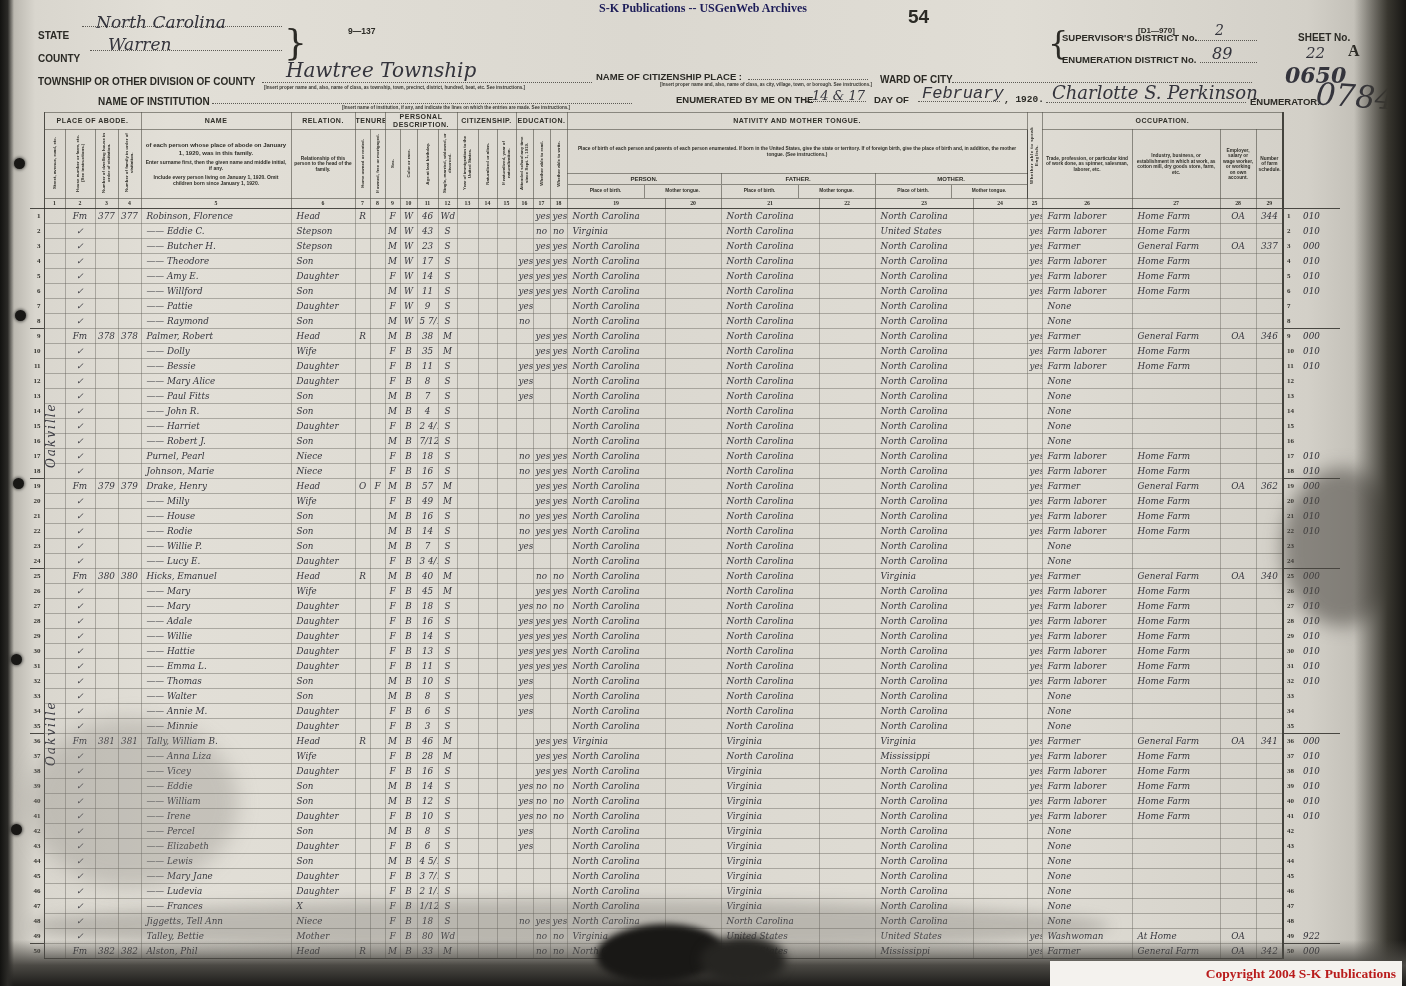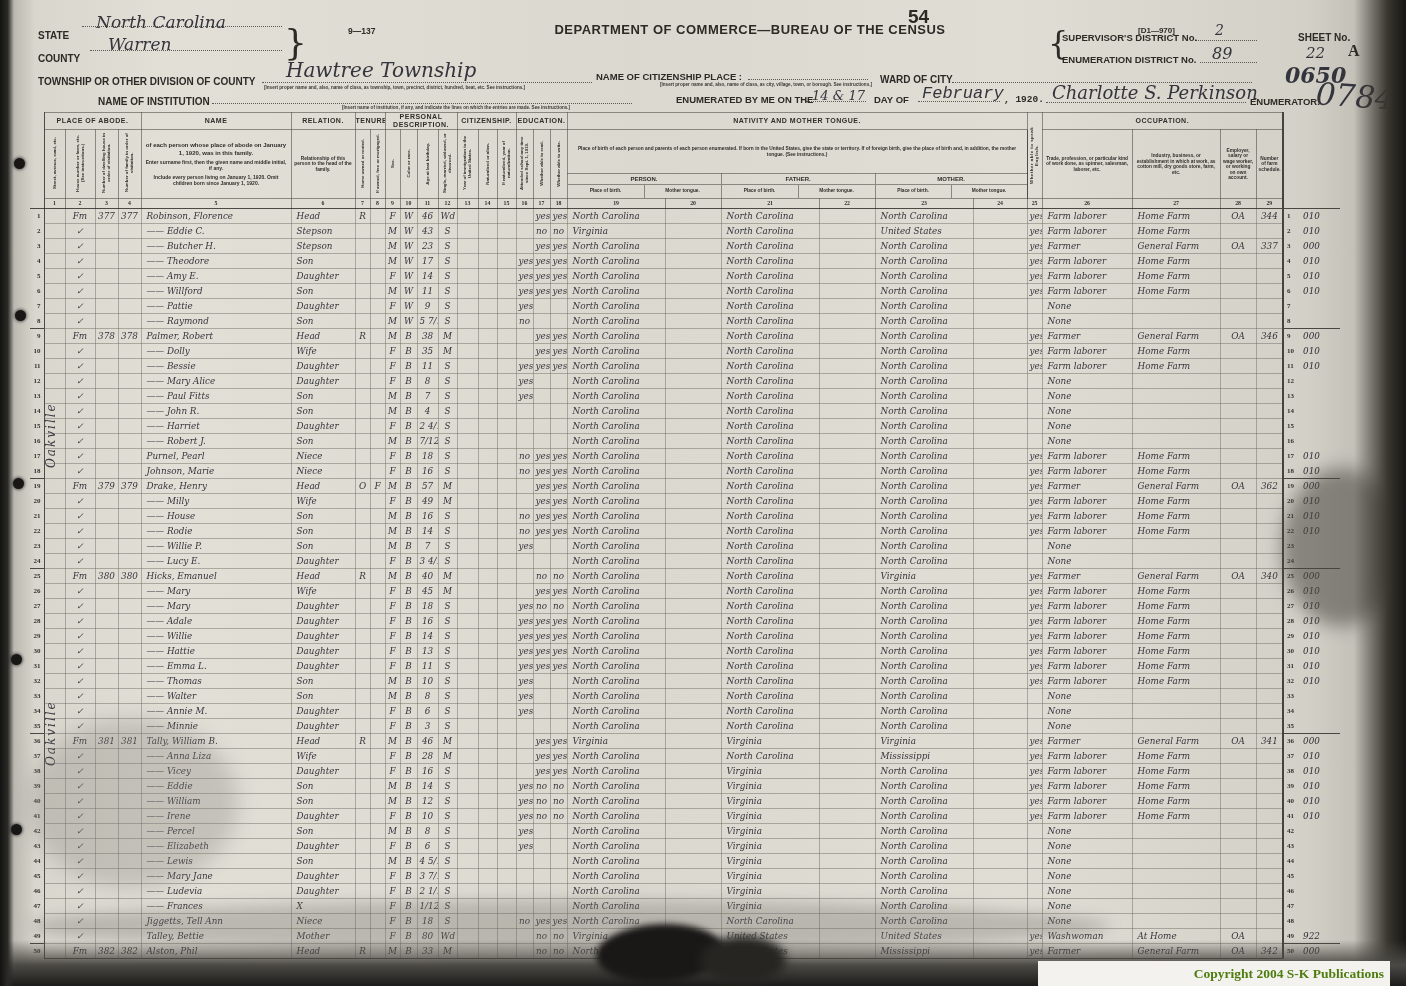--- a/index.html
+++ b/index.html
@@ -16,22 +16,22 @@
     background: linear-gradient(270deg,#161513 0%,#38362f 35%,rgba(130,128,120,0) 100%); }
   .smudge { position:absolute; border-radius:50%; pointer-events:none; }
   .s1 { left:596px; top:924px; width:128px; height:58px; background:#191816; filter:blur(3px); z-index:6; transform:rotate(-3deg);}
   .s2 { left:700px; top:936px; width:86px; height:48px; background:#262522; filter:blur(5px); z-index:6;}
   .s3 { left:1282px; top:468px; width:120px; height:158px; background:rgba(72,70,64,.55); filter:blur(9px); z-index:3;}
   .s4 { left:28px; top:718px; width:210px; height:170px; background:rgba(128,126,118,.30); filter:blur(10px); z-index:3;}
   .s5 { left:30px; top:900px; width:1080px; height:52px; background:rgba(108,106,98,.32); filter:blur(7px); z-index:3;}
   .hole { position:absolute; width:11px; height:11px; border-radius:50%; background:#181715; box-shadow:0 0 3px 1px rgba(20,20,18,.6); z-index:7;}
   .archive { position:absolute; top:1px; left:0; width:100%; text-align:center; z-index:8;
     font-family:"Liberation Serif", serif; font-weight:bold; font-size:12px; color:#1c1c58; }
-  .copyright { position:absolute; right:16px; bottom:0; width:352px; height:25px; background:#f4f2ee; z-index:9;
-    font-family:"Liberation Serif", serif; font-weight:bold; font-size:13.5px; color:#4d7c0f;
+  .copyright { position:absolute; right:4px; bottom:0; width:352px; height:25px; background:#f4f2ee; z-index:9;
+    font-family:"Liberation Serif", serif; font-weight:bold; font-size:13.5px; color:#b91c1c;
     display:flex; align-items:center; justify-content:flex-end; padding-right:6px; }
   .lbl { position:absolute; color:#2b2a25; font-weight:bold; white-space:nowrap; z-index:2; }
   .hw { font-family:"DejaVu Serif", serif; font-style:italic; color:#34343c; white-space:nowrap; }
   .hwa { position:absolute; z-index:2; }
   .dotline { position:absolute; border-bottom:1px dotted #5c5a54; z-index:1; }
   .note { position:absolute; font-size:4.6px; color:#3a3934; font-weight:bold; z-index:2; white-space:nowrap;}
   .brace { position:absolute; font-family:"DejaVu Serif",serif; color:#2b2a25; z-index:2; }
 
   table { position:absolute; left:30px; top:112px; width:1310px; border-collapse:collapse; table-layout:fixed; z-index:2; }
   th, td { border:1px solid rgba(82,80,72,.6); overflow:hidden; }
@@ -69,31 +69,31 @@
   .h4 th { border-bottom:1.6px solid rgba(48,47,42,.85); }
 
   .oakville { position:absolute; z-index:3; transform:rotate(-90deg); transform-origin:left top;
     font-family:"DejaVu Serif",serif; font-style:italic; font-size:12px; color:#3a3a42; letter-spacing:2px;}
 </style>
 </head>
 <body>
 
 <div class="scan">
 
+  <div class="archive">S-K Publications -- USGenWeb Archives</div>
 
   <div class="lbl" style="left:38px;top:30px;font-size:10px;">STATE</div>
   <div class="dotline" style="left:82px;top:26px;width:200px;"></div>
   <div class="hw hwa" style="left:96px;top:12px;font-size:17px;">North Carolina</div>
   <div class="lbl" style="left:38px;top:53px;font-size:10px;text-align:center;">COUNTY</div>
   <div class="dotline" style="left:90px;top:50px;width:192px;"></div>
   <div class="hw hwa" style="left:108px;top:34px;font-size:17px;">Warren</div>
   <div class="brace" style="left:284px;top:22px;font-size:36px;font-style:normal;">}</div>
   <div class="lbl" style="left:348px;top:26px;font-size:8.5px;">9—137</div>
 
-  <div class="lbl" style="left:430px;top:22px;width:640px;text-align:center;font-size:13px;letter-spacing:.5px;">DEPARTMENT OF COMMERCE—BUREAU OF THE CENSUS</div>
   <div class="lbl" style="left:908px;top:6px;font-size:19px;">54</div>
   <div class="lbl" style="left:1138px;top:26px;font-size:8px;">[D1—970]</div>
 
   <div class="brace" style="left:1048px;top:24px;font-size:32px;font-style:normal;">{</div>
   <div class="lbl" style="left:1062px;top:32px;font-size:9.5px;">SUPERVISOR'S DISTRICT No.</div>
   <div class="dotline" style="left:1195px;top:40px;width:62px;"></div>
   <div class="hw hwa" style="left:1215px;top:22px;font-size:14px;">2</div>
   <div class="lbl" style="left:1062px;top:54px;font-size:9.5px;">ENUMERATION DISTRICT No.</div>
   <div class="dotline" style="left:1200px;top:62px;width:57px;"></div>
   <div class="hw hwa" style="left:1212px;top:44px;font-size:16px;">89</div>

